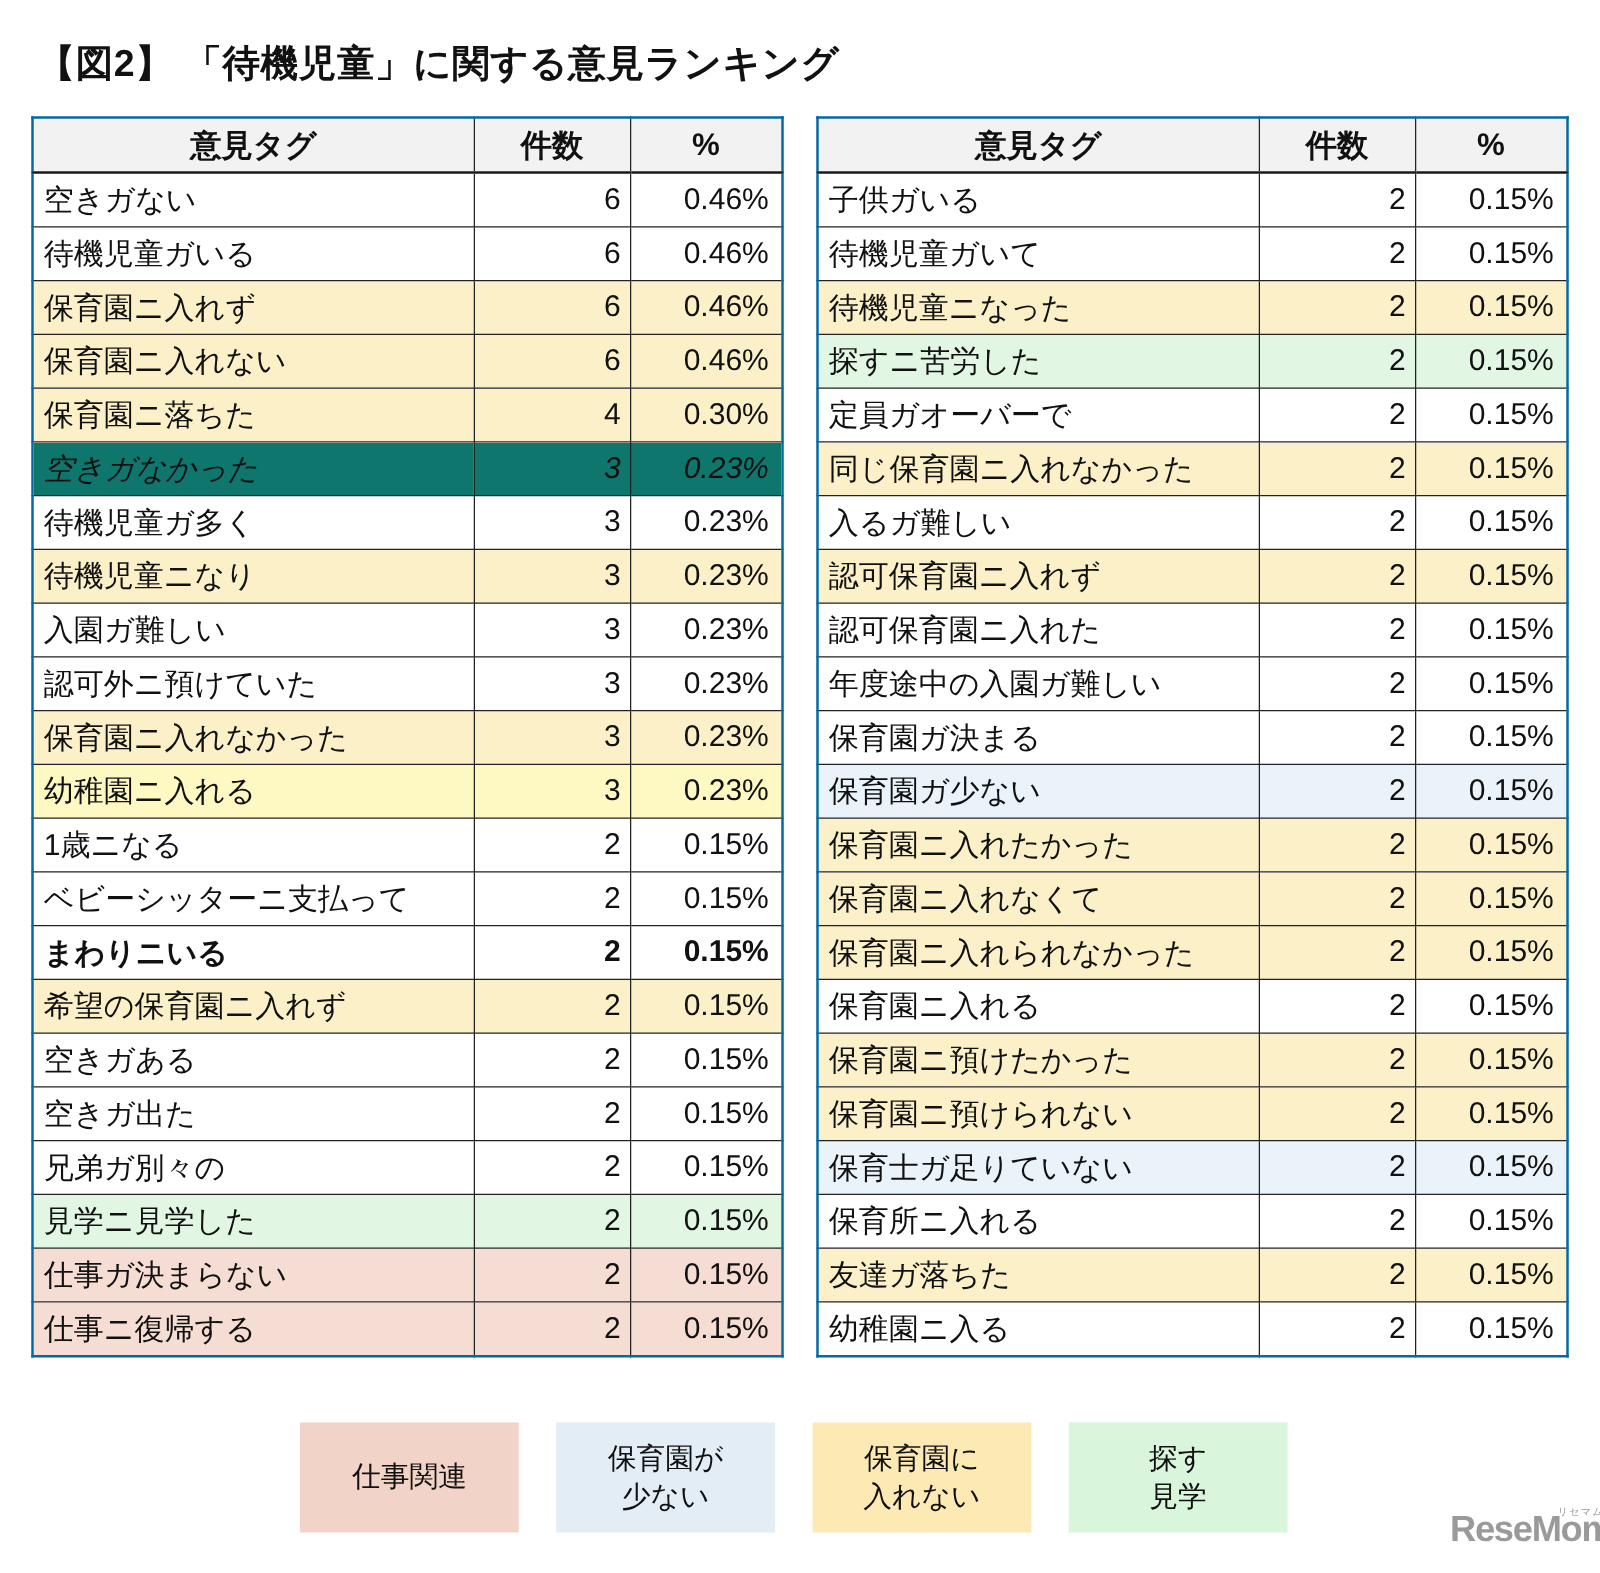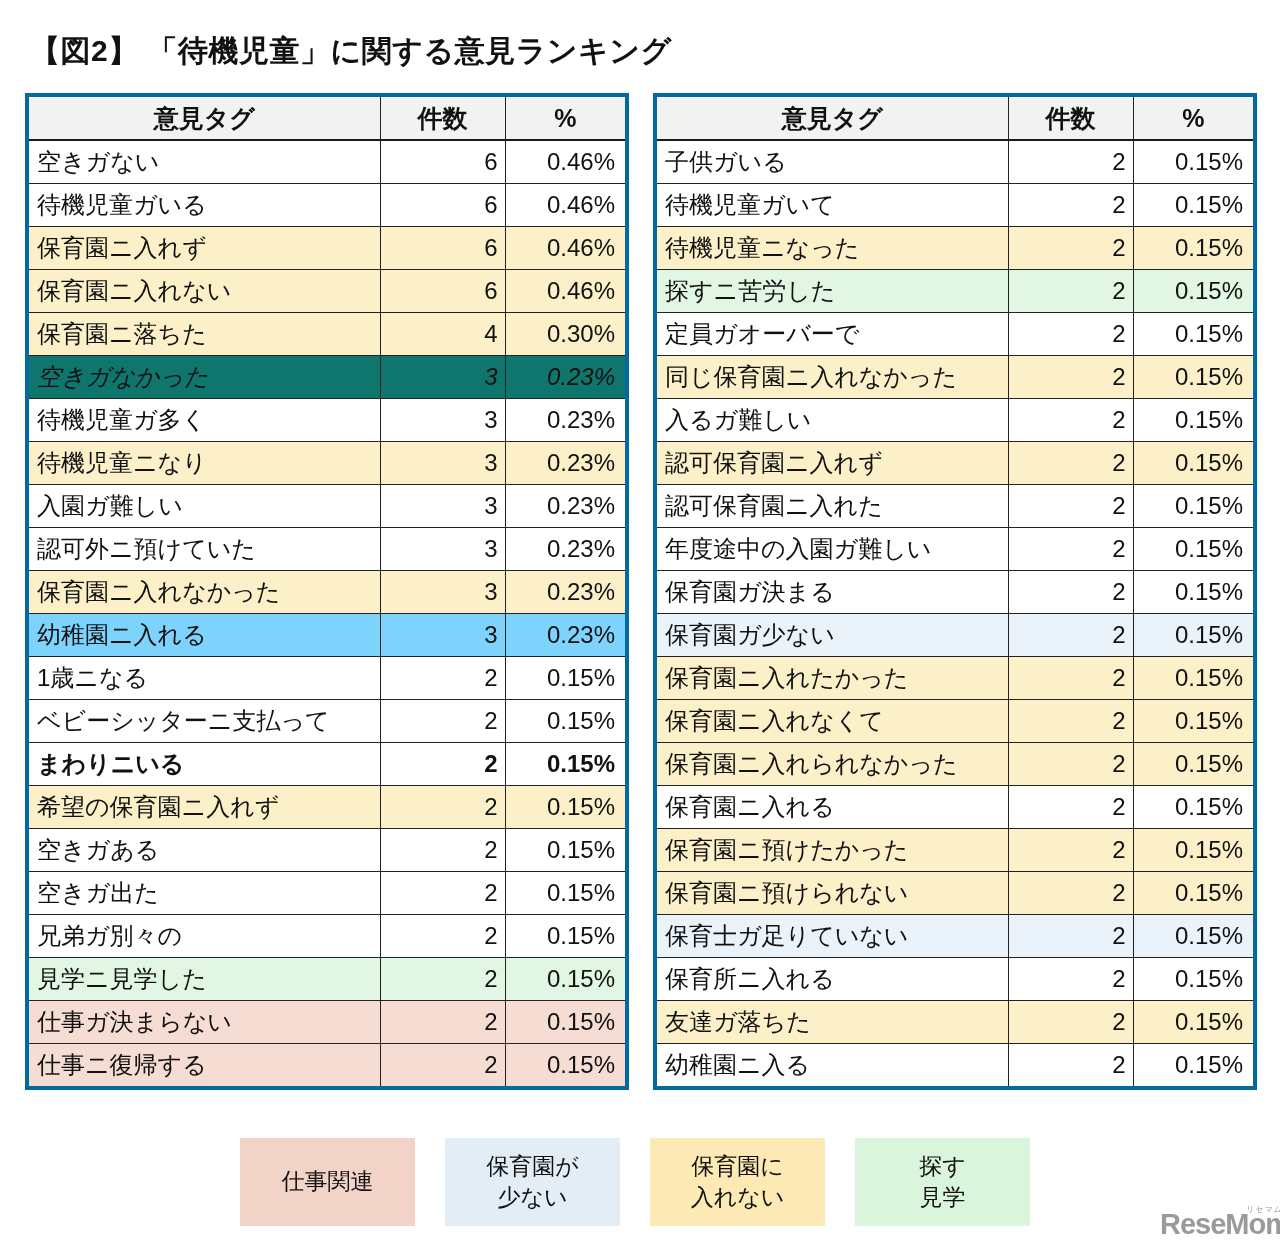--- a/index.html
+++ b/index.html
@@ -8,21 +8,21 @@
     font-family:"Liberation Sans", sans-serif; color:#111;
     overflow:hidden;
   }
   .title {
     position:absolute; left:30px; top:12px;
     font-size:30px; font-weight:bold; letter-spacing:0.5px;margin-top:19px;
   }
   table.rank-table {
     position:absolute; top:93px;
     border-collapse:collapse; table-layout:fixed;
-    border:4px solid #0369a1;
+    border:2px solid #0369a1;
   }
   #table0 { left:25px; }
   #table1 { left:653px; }
   .rank-table col.c-tag   { width:353px; }
   .rank-table col.c-count { width:125px; }
   .rank-table col.c-pct   { width:122px; }
   .rank-table th, .rank-table td {
     border:1px solid #222; height:42px;
     font-size:24px; padding:0 0; overflow:hidden; white-space:nowrap;
   }
@@ -120,21 +120,21 @@
       <tr style="background: rgb(255, 255, 255);">
         <td class="tag">認可外ニ預けていた</td>
         <td class="count">3</td>
         <td class="pct">0.23%</td>
       </tr>
       <tr style="background: rgb(251, 240, 200);">
         <td class="tag">保育園ニ入れなかった</td>
         <td class="count">3</td>
         <td class="pct">0.23%</td>
       </tr>
-      <tr style="background: #7dd3fc;">
+      <tr style="background: #fef9c3;">
         <td class="tag">幼稚園ニ入れる</td>
         <td class="count">3</td>
         <td class="pct">0.23%</td>
       </tr>
       <tr style="background: rgb(255, 255, 255);">
         <td class="tag">1歳ニなる</td>
         <td class="count">2</td>
         <td class="pct">0.15%</td>
       </tr>
       <tr style="background: rgb(255, 255, 255);">

